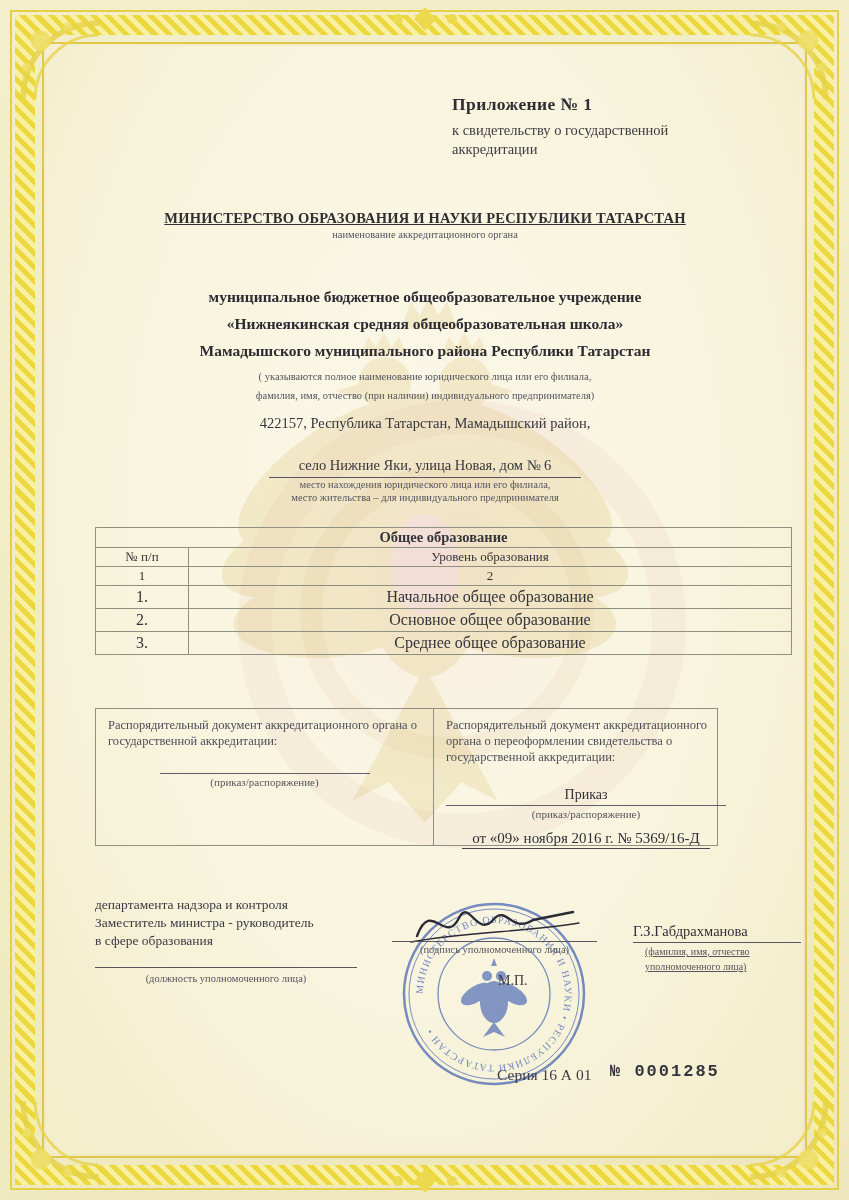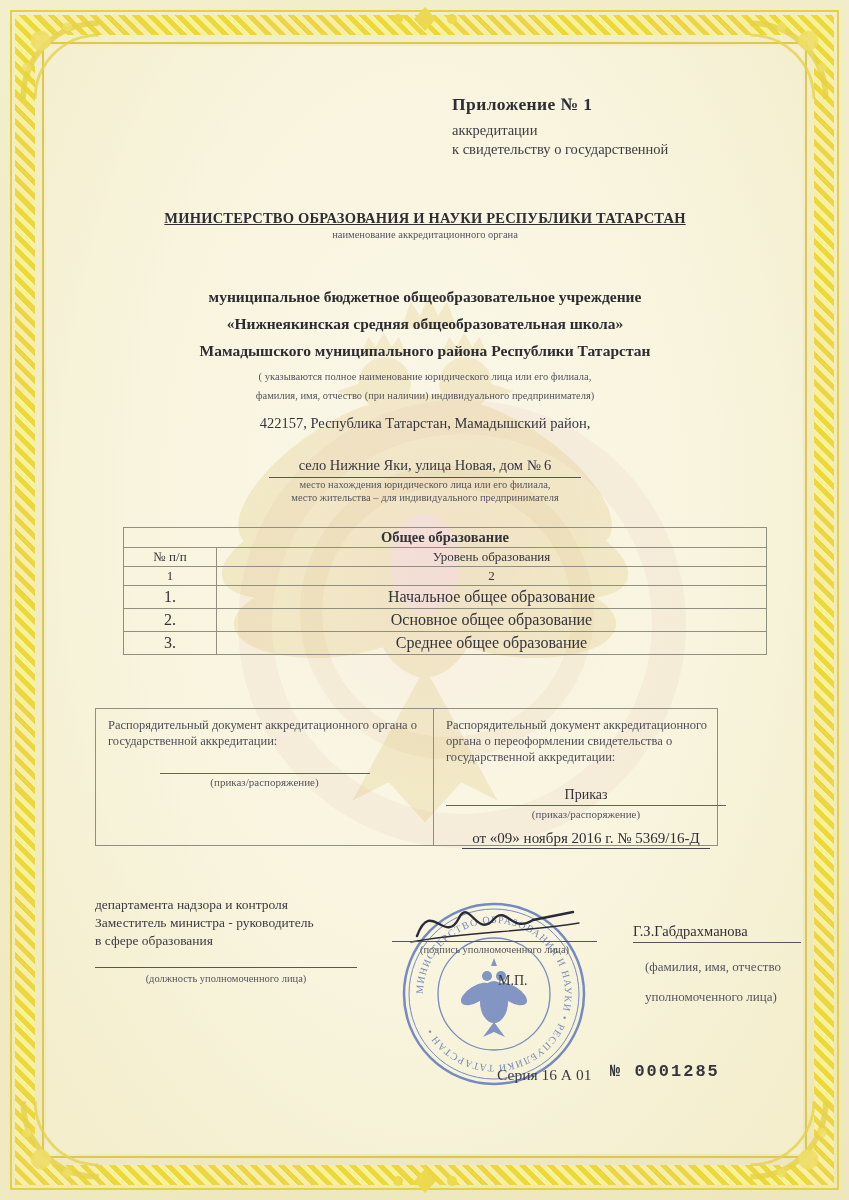--- a/index.html
+++ b/index.html
@@ -44,21 +44,21 @@
   .ministry-name{font-weight:bold;font-size:14.5px;color:#2e2e34;text-decoration:underline;letter-spacing:.2px;}
   .caption{font-size:10.5px;color:#55555e;margin-top:2px;}
   .orgblock{top:283px;}
   .org-line{font-weight:bold;font-size:15.5px;color:#2c2c32;line-height:27px;}
   .small-caption{font-size:10.5px;color:#55555e;line-height:13px;}
   .orgblock .small-caption{margin-top:6px;}
   .addrblock{top:412px;}
   .addr-line{font-size:14.5px;color:#35353c;line-height:22px;}
   .addr-line2{display:inline-block;border-bottom:1px solid #55555d;padding:0 30px 1px 30px;margin-top:20px;}
   
-  table.edu{position:absolute;left:95px;top:527px;width:644px;border-collapse:collapse;margin-left:28px;}
+  table.edu{position:absolute;left:95px;top:527px;width:697px;border-collapse:collapse;}
   .edu td{border:1px solid #8f8f82;text-align:center;color:#33333a;padding:1px 4px;}
   .edu .numcol{width:84px;}
   .edu tr.t-title td{font-weight:bold;font-size:14.5px;}
   .edu tr.t-hdr td{font-size:13px;}
   .edu tr.t-idx td{font-size:13px;}
   .edu tr.t-lvl td{font-size:16px;padding:2px 4px;}
   
   .orders{position:absolute;left:95px;top:708px;width:623px;height:138px;display:flex;border:1px solid #8f8f82;
     font-size:12.5px;color:#4e4e58;box-sizing:border-box;}
   .orders .cell{padding:8px 12px;position:relative;box-sizing:border-box;}
@@ -78,21 +78,21 @@
   .order-date-right span{display:inline-block;font-size:15px;color:#2f2f36;border-bottom:1px solid #46464e;padding:0 10px 1px 10px;}
   
   .pos-block{position:absolute;left:95px;top:896px;width:275px;font-size:13.5px;color:#3a3a42;line-height:18px;}
   .pos-line3{border-bottom:1px solid #55555d;width:262px;padding-bottom:17px;}
   .pos-caption{font-size:10.5px;color:#55555e;text-align:center;width:262px;padding-top:2px;}
   .sign-caption{position:absolute;left:392px;top:941px;width:205px;border-top:1px solid #55555d;
     font-size:10.5px;text-align:center;color:#55555e;padding-top:2px;}
   .mp{position:absolute;left:498px;top:973px;font-size:14px;color:#3a3a42;}
   .name-block{position:absolute;left:633px;top:923px;width:168px;}
   .name{font-size:14.5px;color:#2f2f36;border-bottom:1px solid #55555d;padding-bottom:2px;}
-  .name-caption{font-size:13px;color:#55555e;margin-top:17px;line-height:13px;padding-left:12px;}
+  .name-caption{font-size:10px;color:#55555e;margin-top:2px;line-height:13px;padding-left:12px;text-decoration:underline;}
   .stamp{position:absolute;left:398px;top:898px;width:192px;height:192px;opacity:.8;pointer-events:none;}
   .signature{position:absolute;left:405px;top:890px;width:180px;height:60px;pointer-events:none;}
   
   .series{position:absolute;left:497px;top:1066px;font-size:15.5px;color:#3c3c44;}
   .number{position:absolute;left:610px;top:1062px;font-family:Liberation Mono, monospace;
     font-weight:bold;font-size:17px;letter-spacing:2px;color:#35353d;}
 </style>
 </head>
 <body>
 
@@ -188,22 +188,22 @@
       <g fill="#ecd94f">
           <path d="M37 1 l11 12 -11 12 -11 -12 z"></path>
           <circle cx="10" cy="13" r="5"></circle>
           <circle cx="64" cy="13" r="5"></circle>
         </g>
     </svg>
   </div>
 
   <div class="header-block">
     <div class="appendix-title">Приложение №  1</div>
+    <div class="appendix-sub">к свидетельству о государственной</div>
     <div class="appendix-sub">аккредитации</div>
-    <div class="appendix-sub">к свидетельству о государственной</div>
   </div>
 
   <div class="centerwrap ministry">
     <div class="ministry-name">МИНИСТЕРСТВО ОБРАЗОВАНИЯ И НАУКИ РЕСПУБЛИКИ ТАТАРСТАН</div>
     <div class="caption">наименование аккредитационного органа</div>
   </div>
 
   <div class="centerwrap orgblock">
     <div class="org-line">муниципальное  бюджетное  общеобразовательное учреждение</div>
     <div class="org-line">«Нижнеякинская средняя общеобразовательная школа»</div>

